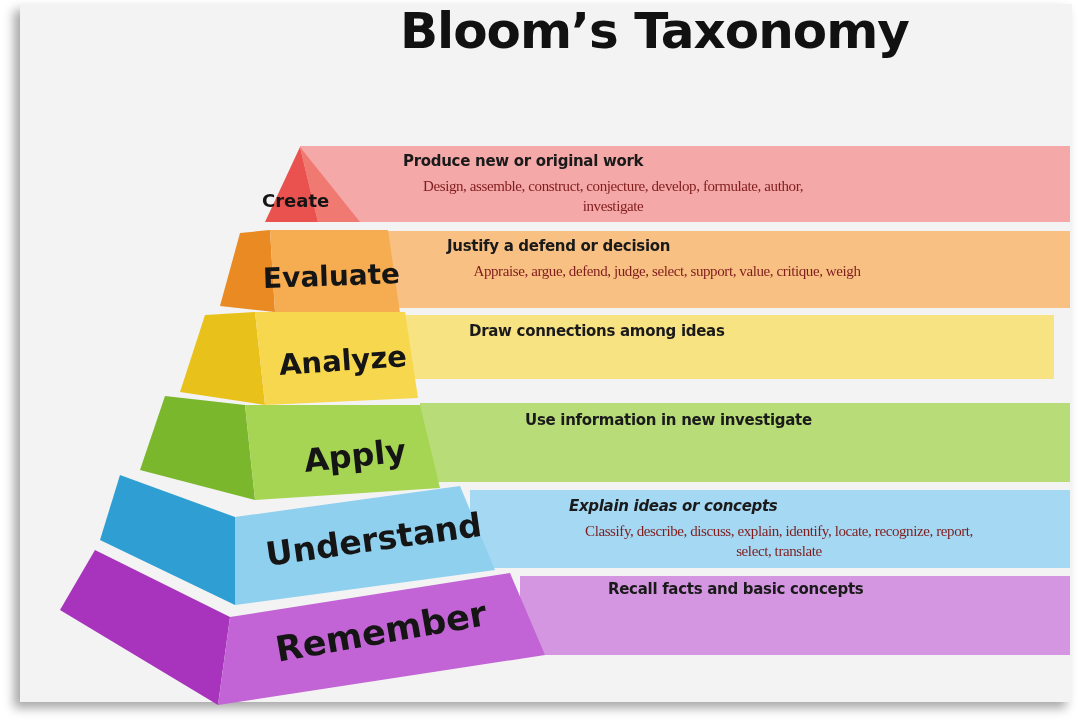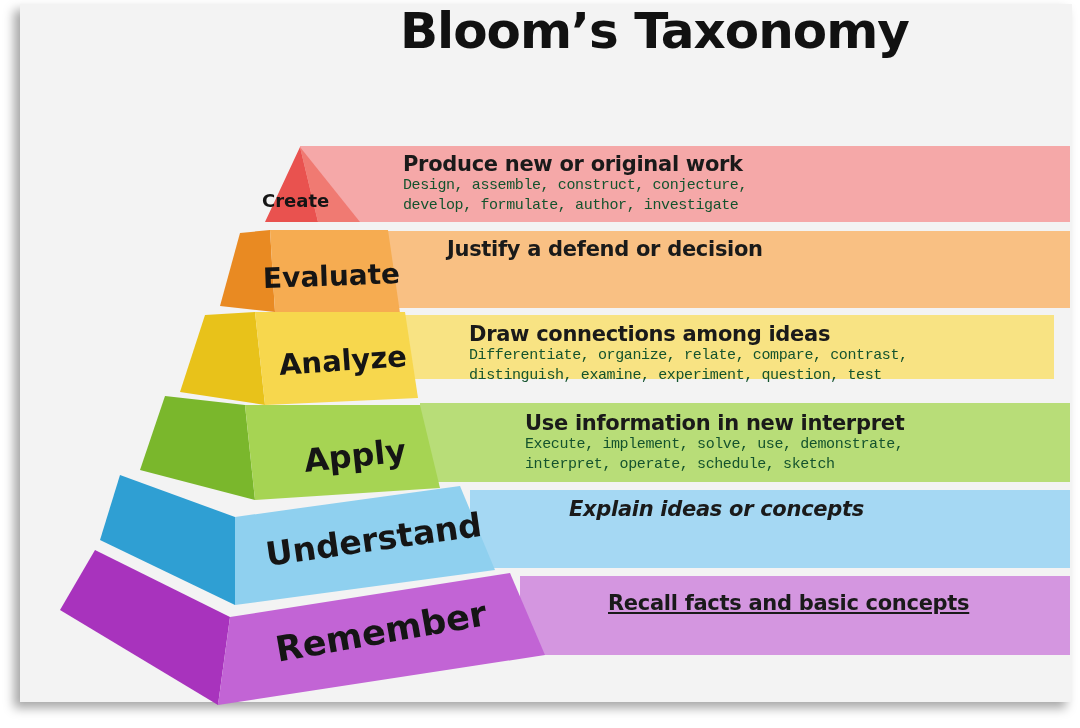--- a/index.html
+++ b/index.html
@@ -18,26 +18,27 @@
       position: absolute; left: 0; top: 0; width: 1300px; 
       font-family: "DejaVu Sans", sans-serif; font-weight: bold;
       font-size: 50px; color: #111; letter-spacing: -1px;
     }
     .title-wrap { position: absolute; left: 400px; top: 2px; height: 60px; }
     .band {
       position: absolute; right: 10px;
     }
     .band .heading {
       position: absolute; font-family: "DejaVu Sans", sans-serif; font-weight: bold;
-      font-size: 21px; color: #1a1a1a; white-space: nowrap; letter-spacing: -0.3px;
+      font-size: 15px; color: #1a1a1a; white-space: nowrap; letter-spacing: -0.3px;
     }
     .band .verbs {
-      position: absolute; font-family: Liberation Mono, monospace;
-      font-size: 15px; color: #14532d; line-height: 20px; width: 520px;
+      position: absolute; font-family: Liberation Serif, serif;
+      font-size: 15px; color: #7f1d1d; line-height: 20px; width: 520px;
       letter-spacing: -0.4px;
+      text-align: center;
     }
     svg.pyr { position: absolute; left: 0; top: 0; }
     .level-label {
       position: absolute; font-family: "DejaVu Sans", sans-serif; font-weight: bold;
       color: #151515; white-space: nowrap; transform-origin: left center;
     }
   </style>
 </head>
 <body>
 
@@ -47,38 +48,38 @@
   <div class="title">Bloom’s Taxonomy</div>
 </div>
 
 <div class="band" style="left:300px; top:146px; width:770px; height:76px; background:#f5a8a8;">
   <div class="heading" style="left:103px; top:6px;">Produce new or original work</div>
   <div class="verbs" style="left:103px; top:30px; width:420px;">Design, assemble, construct, conjecture, develop, formulate, author, investigate</div>
 </div>
 
 <div class="band" style="left:330px; top:231px; width:740px; height:77px; background:#f9c083;">
   <div class="heading" style="left:117px; top:6px;">Justify a defend or decision</div>
+  <div class="verbs" style="left:117px; top:30px; width:440px;">Appraise, argue, defend, judge, select, support,  value, critique,  weigh</div>
 </div>
 
 <div class="band" style="left:364px; top:315px; width:690px; height:64px; background:#f8e383;">
   <div class="heading" style="left:105px; top:7px;">Draw connections among ideas</div>
-  <div class="verbs" style="left:105px; top:31px; width:500px;">Differentiate, organize, relate, compare, contrast, distinguish, examine, experiment, question, test</div>
 </div>
 
 <div class="band" style="left:420px; top:403px; width:650px; height:79px; background:#b8dd78;">
-  <div class="heading" style="left:105px; top:8px;">Use information in new interpret</div>
-  <div class="verbs" style="left:105px; top:32px; width:460px;">Execute, implement, solve, use, demonstrate, interpret, operate, schedule, sketch</div>
+  <div class="heading" style="left:105px; top:8px;">Use information in new investigate</div>
 </div>
 
 <div class="band" style="left:470px; top:490px; width:600px; height:78px; background:#a5d8f3;">
   <div class="heading" style="left:99px; top:7px;font-style:italic;">Explain ideas or concepts</div>
+  <div class="verbs" style="left:99px; top:31px; width:420px;">Classify, describe, discuss, explain, identify, locate, recognize, report, select, translate</div>
 </div>
 
 <div class="band" style="left:520px; top:576px; width:550px; height:79px; background:#d496e0;">
-  <div class="heading" style="left:88px; top:15px;text-decoration:underline;">Recall facts and basic concepts</div>
+  <div class="heading" style="left:88px; top:4px;">Recall facts and basic concepts</div>
 </div>
 
 <svg class="pyr" width="1080" height="728">
 
   <polygon points="300,147 265,222 318,222" fill="#e9524f"></polygon>
   <polygon points="300,147 318,222 360,222" fill="#f07a72"></polygon>
 
   <polygon points="240,233 270,230 275,312 220,306" fill="#e98a22"></polygon>
   <polygon points="270,230 388,230 400,313 275,312" fill="#f6ac51"></polygon>
 

